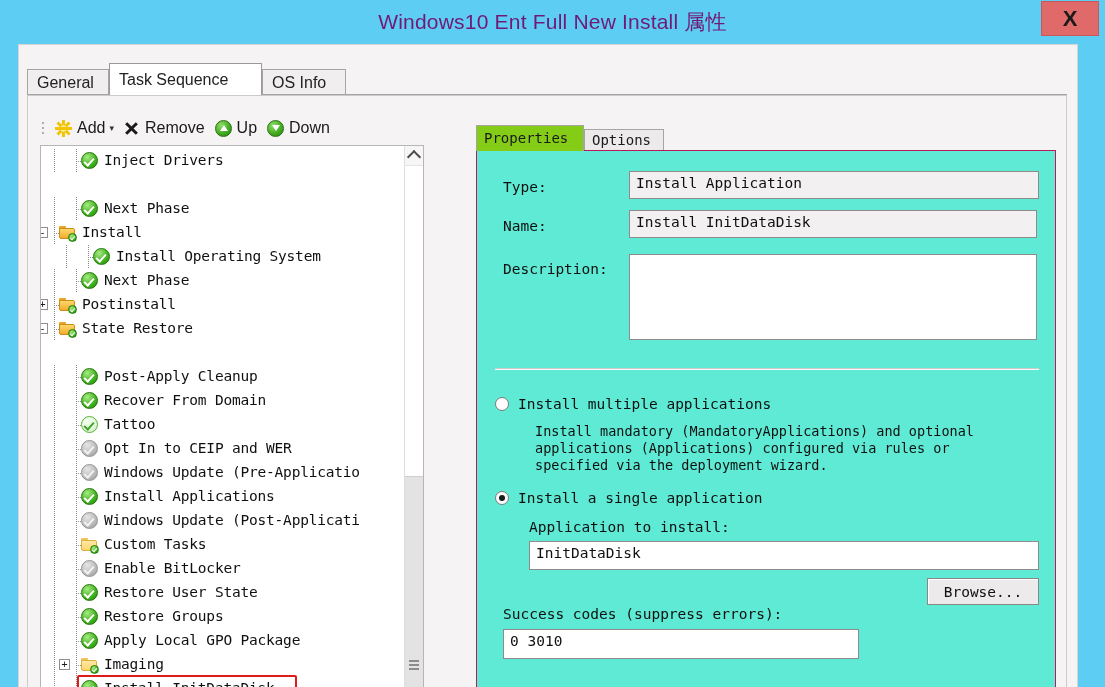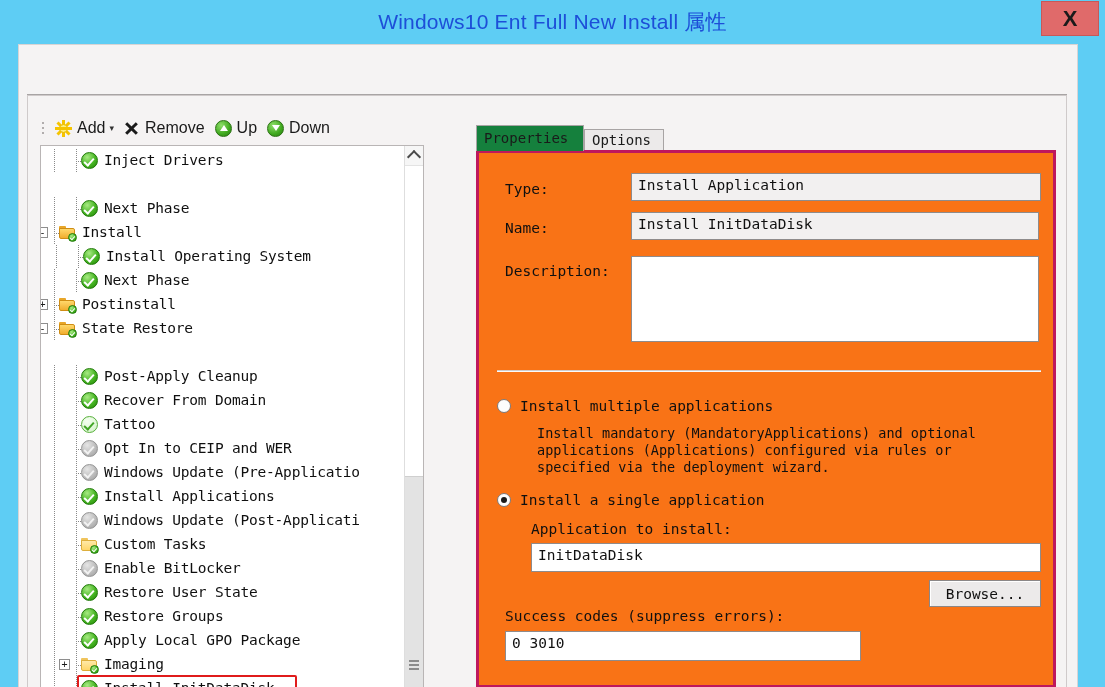--- a/index.html
+++ b/index.html
@@ -24,21 +24,21 @@
     background: #5ecdf4;
   }
   #title-text {
     position: absolute;
     left: 0; top: 0;
     width: 1105px;
     line-height: 44px;
     text-align: center;
     font-family: "Liberation Sans", sans-serif;
     font-size: 21px;
-    color: #1d4ed8;
+    color: #701a75;
     letter-spacing: 0.2px;
     white-space: nowrap;
   }
   #close-button {
     position: absolute;
     left: 1041px;
     top: 1px;
     width: 56px;
     height: 33px;
     background: #e06a6a;
@@ -432,31 +432,31 @@
     box-sizing: border-box;
     font-family: "DejaVu Sans Mono", monospace;
     font-size: 14px;
     color: #1a1a1a;
     padding: 0 7px;
     line-height: 21px;
     white-space: nowrap;
     cursor: pointer;
   }
   .ptab.active {
-    background: #15803d;
+    background: #84cc16;
     height: 26px;
     line-height: 25px;
     z-index: 5;
   }
   #prop-body {
     position: absolute;
     left: 0; top: 25px;
     width: 580px; height: 538px;
-    background: #f97316;
-    border: 3px solid #be185d;
+    background: #5eead4;
+    border: 1px solid #be185d;
     box-sizing: border-box;
   }
 
   .flabel {
     position: absolute;
     font-family: "DejaVu Sans Mono", monospace;
     font-size: 14.5px;
     color: #101010;
     white-space: nowrap;
   }
@@ -549,20 +549,25 @@
 <div id="titlebar">
   <div id="title-text">Windows10 Ent Full New Install 属性</div>
   <div id="close-button">
     <span class="x-glyph">X</span>
   </div>
 </div>
 
 <div id="dialog">
 
   <div id="tab-underline"></div>
+  <div id="tabstrip">
+    <div class="tab" style="left:0px;width:82px;">General</div>
+    <div class="tab active" style="left:82px;width:153px;">Task Sequence</div>
+    <div class="tab" style="left:235px;width:84px;">OS Info</div>
+  </div>
 
   <div id="panel">
 
     <div id="toolbar">
       <span class="tb-grip">
           <i></i>
           <i></i>
           <i></i>
         </span>
 
@@ -618,21 +623,21 @@
               <span class="doth" style="left: 13px; position: absolute;"></span>
             </span>
             <span class="expander" style="left: -4px; top: 6px;">-</span>
             <span class="ic ic-folder" style="position: absolute; left: 18px; top: 3px;">
               <span class="tabp"></span>
               <span class="body"></span>
               <span class="badge"></span>
             </span>
             <span class="tlabel" style="position: absolute; left: 38px; top: 3px;">Install</span>
           </div>
-          <div class="trow" style="top: 99px; position: absolute; left: 2px; width: 364px;">
+          <div class="trow" style="top: 99px; position: absolute; left: 12px; width: 364px;">
             <span style="position: absolute; left: 0px; top: 0px; width: 100%; height: 24px;">
               <span class="dotv" style="left: 13px; position: absolute; top: 0px;"></span>
               <span class="dotv" style="left: 35px; position: absolute; top: 0px;"></span>
               <span class="doth" style="left: 35px; position: absolute;"></span>
             </span>
             <span class="ic ic-check" style="position: absolute; left: 40px; top: 3px;"></span>
             <span class="tlabel" style="position: absolute; left: 60px; top: 3px;">Install Operating System</span>
           </div>
           <div class="trow" style="top: 123px; position: absolute; left: 0px; width: 364px;">
             <span style="position: absolute; left: 0px; top: 0px; width: 100%; height: 24px;">

